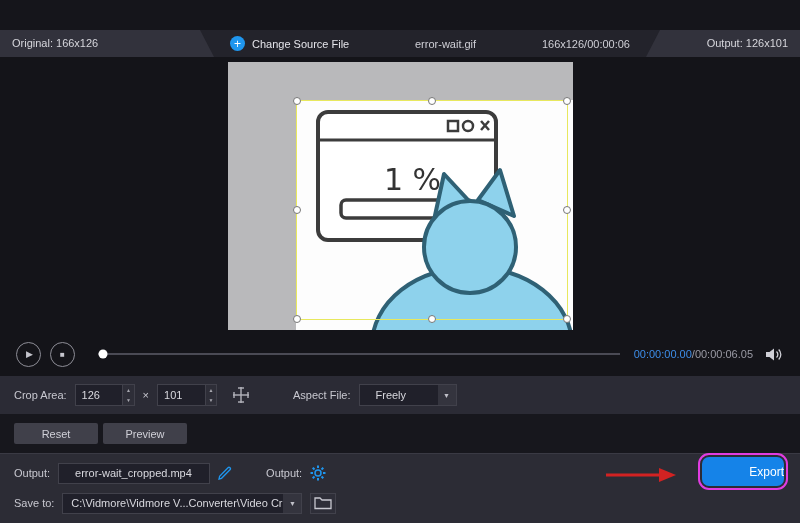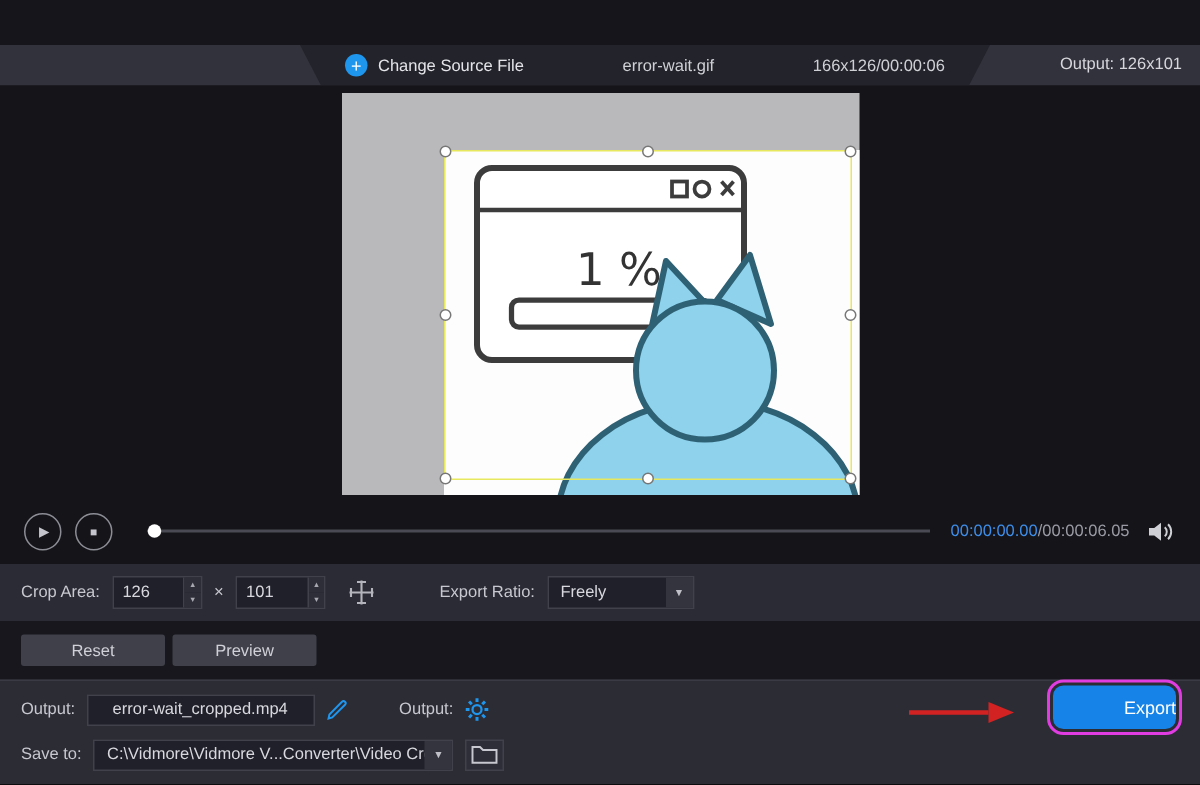--- a/index.html
+++ b/index.html
@@ -88,29 +88,29 @@
   }
   .spin { width:14px; display:flex; flex-direction:column; border-left:1px solid #41414b; }
   .spin-btn { flex:1; display:flex; align-items:center; justify-content:center; font-size:5px; color:#a8a8b0; background:#2e2e38; cursor:pointer; }
   .times { color:#c8c8d0; }
   .crosshair { display:flex; align-items:center; margin-left:6px; cursor:pointer; }
   .aspect-label { margin-left:34px; }
   .select {
     display:flex; align-items:center; width:98px; height:22px;
     background:#20202a; border:1px solid #41414b; cursor:pointer;
   }
-  .select .sel-text { flex:1; padding-left:8px; color:#d8d8de; }
+  .select .sel-text { flex:1; padding-left:16px; color:#d8d8de; }
   .dd-arrow { width:18px; height:100%; display:flex; align-items:center; justify-content:center; font-size:7px; color:#c0c0c8; background:#34343e; }
   
   .action-row {
     position:absolute; left:0; top:414px; width:800px; height:39px;
     background:#17171d; display:flex; align-items:center; padding:0 14px; gap:5px;
   }
   .flat-btn {
-    width:96px; height:21px; background:#40404a; border:none; color:#d0d0d8;
+    width:84px; height:21px; background:#40404a; border:none; color:#d0d0d8;
     font-size:11px; border-radius:2px; cursor:pointer; font-family:"Liberation Sans",sans-serif;
   }
   
   .bottom-panel {
     position:absolute; left:0; top:453px; width:800px; height:70px;
     background:#2c2c35; border-top:1px solid #3a3a44;
   }
   .panel-row1 { position:absolute; left:14px; top:7px; height:24px; display:flex; align-items:center; gap:8px; }
   .panel-row2 { position:absolute; left:14px; top:38px; height:22px; display:flex; align-items:center; gap:8px; }
   .text-box {
@@ -133,20 +133,21 @@
     text-align:right;
   }
 </style>
 </head>
 <body>
 
 <div class="window">
 
 
   <div class="infobar">
+    <span class="left-label">Original: 166x126</span>
     <div class="infobar-tab">
       <span class="change-source">
         <span class="plus-circle">+</span>
         <span>Change Source File</span>
       </span>
       <span class="tab-text">error-wait.gif</span>
       <span class="tab-text">166x126/00:00:06</span>
     </div>
     <span class="right-label">Output: 126x101</span>
   </div>
@@ -231,21 +232,21 @@
     <span class="crosshair">
       <svg width="20" height="20" viewBox="0 0 20 20" stroke="#b4b4bc" stroke-width="1.4" fill="none">
         <line x1="10" y1="2" x2="10" y2="18"></line>
         <line x1="2" y1="10" x2="18" y2="10"></line>
         <line x1="7" y1="3" x2="13" y2="3"></line>
         <line x1="7" y1="17" x2="13" y2="17"></line>
         <line x1="3" y1="7" x2="3" y2="13"></line>
         <line x1="17" y1="7" x2="17" y2="13"></line>
       </svg>
     </span>
-    <span class="lbl aspect-label">Export Ratio:</span>
+    <span class="lbl aspect-label">Aspect File:</span>
     <div class="select">
       <span class="sel-text">Freely</span>
       <span class="dd-arrow">▼</span>
     </div>
   </div>
 
   <div class="action-row">
     <button class="flat-btn">Reset</button>
     <button class="flat-btn">Preview</button>
   </div>

